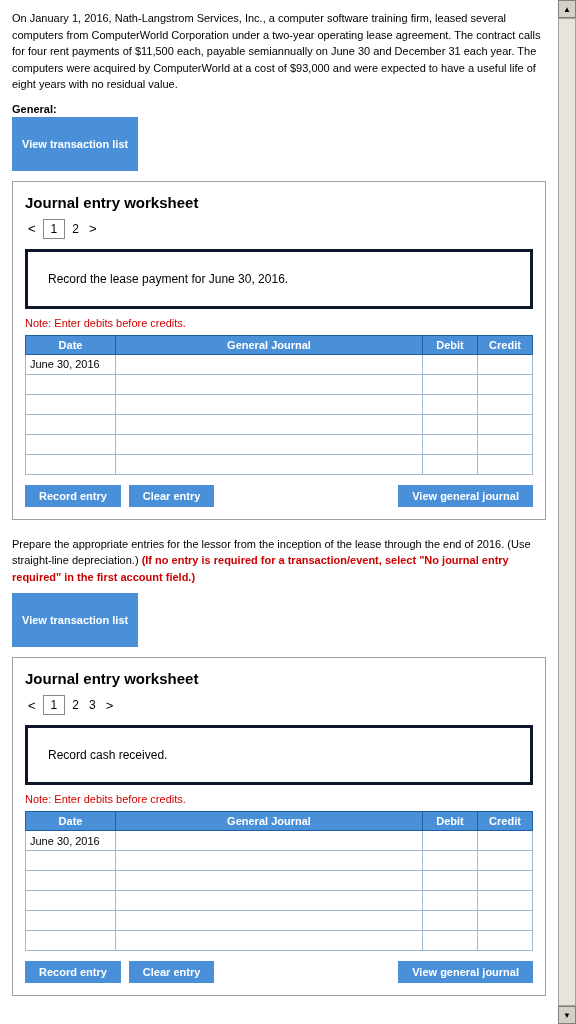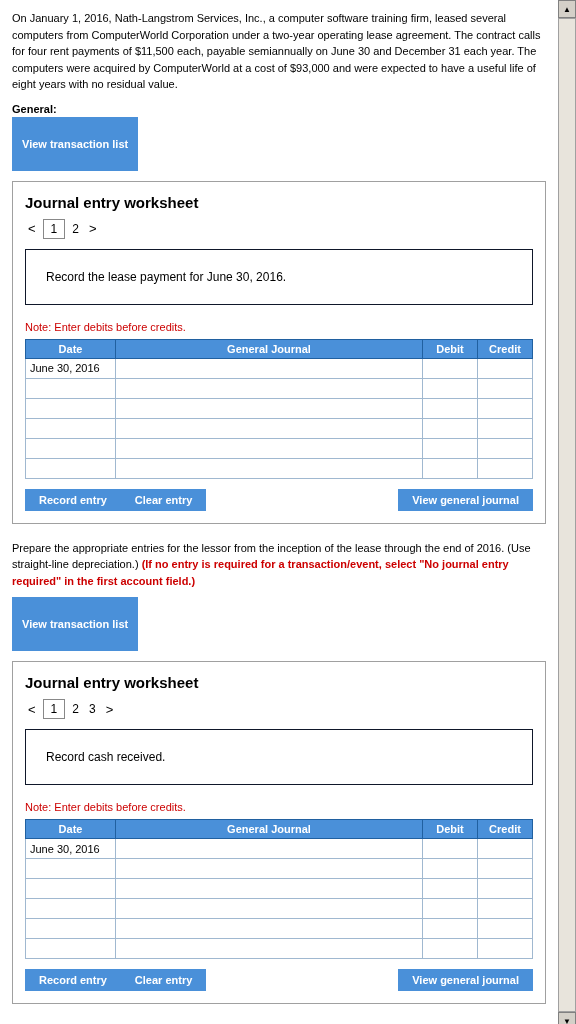--- a/index.html
+++ b/index.html
@@ -109,23 +109,23 @@
       font-size: 12px;
       background: #fff;
     }
     .page-num {
       font-size: 12px;
       color: #000;
       padding: 0 3px;
     }
 
     .instruction-box {
-      border: 1px solid #0f172a;
+      border: 3px solid #0f172a;
       padding: 20px;
-      margin-bottom: 16px;
+      margin-bottom: 8px;
       min-height: 50px;
       font-size: 12px;
       background: #fff;
     }
     .note-text {
       color: #cc0000;
       font-size: 11px;
       margin-bottom: 6px;
     }
 
@@ -162,20 +162,21 @@
     .journal-table td input {
       width: 100%;
       border: none;
       outline: none;
       font-size: 11px;
       background: transparent;
     }
 
     .action-buttons {
       display: flex;
+      gap: 8px;
       align-items: center;
     }
     .action-btn {
       background: #4a90d9;
       color: white;
       border: none;
       padding: 5px 14px;
       font-size: 11px;
       cursor: pointer;
       font-weight: bold;

